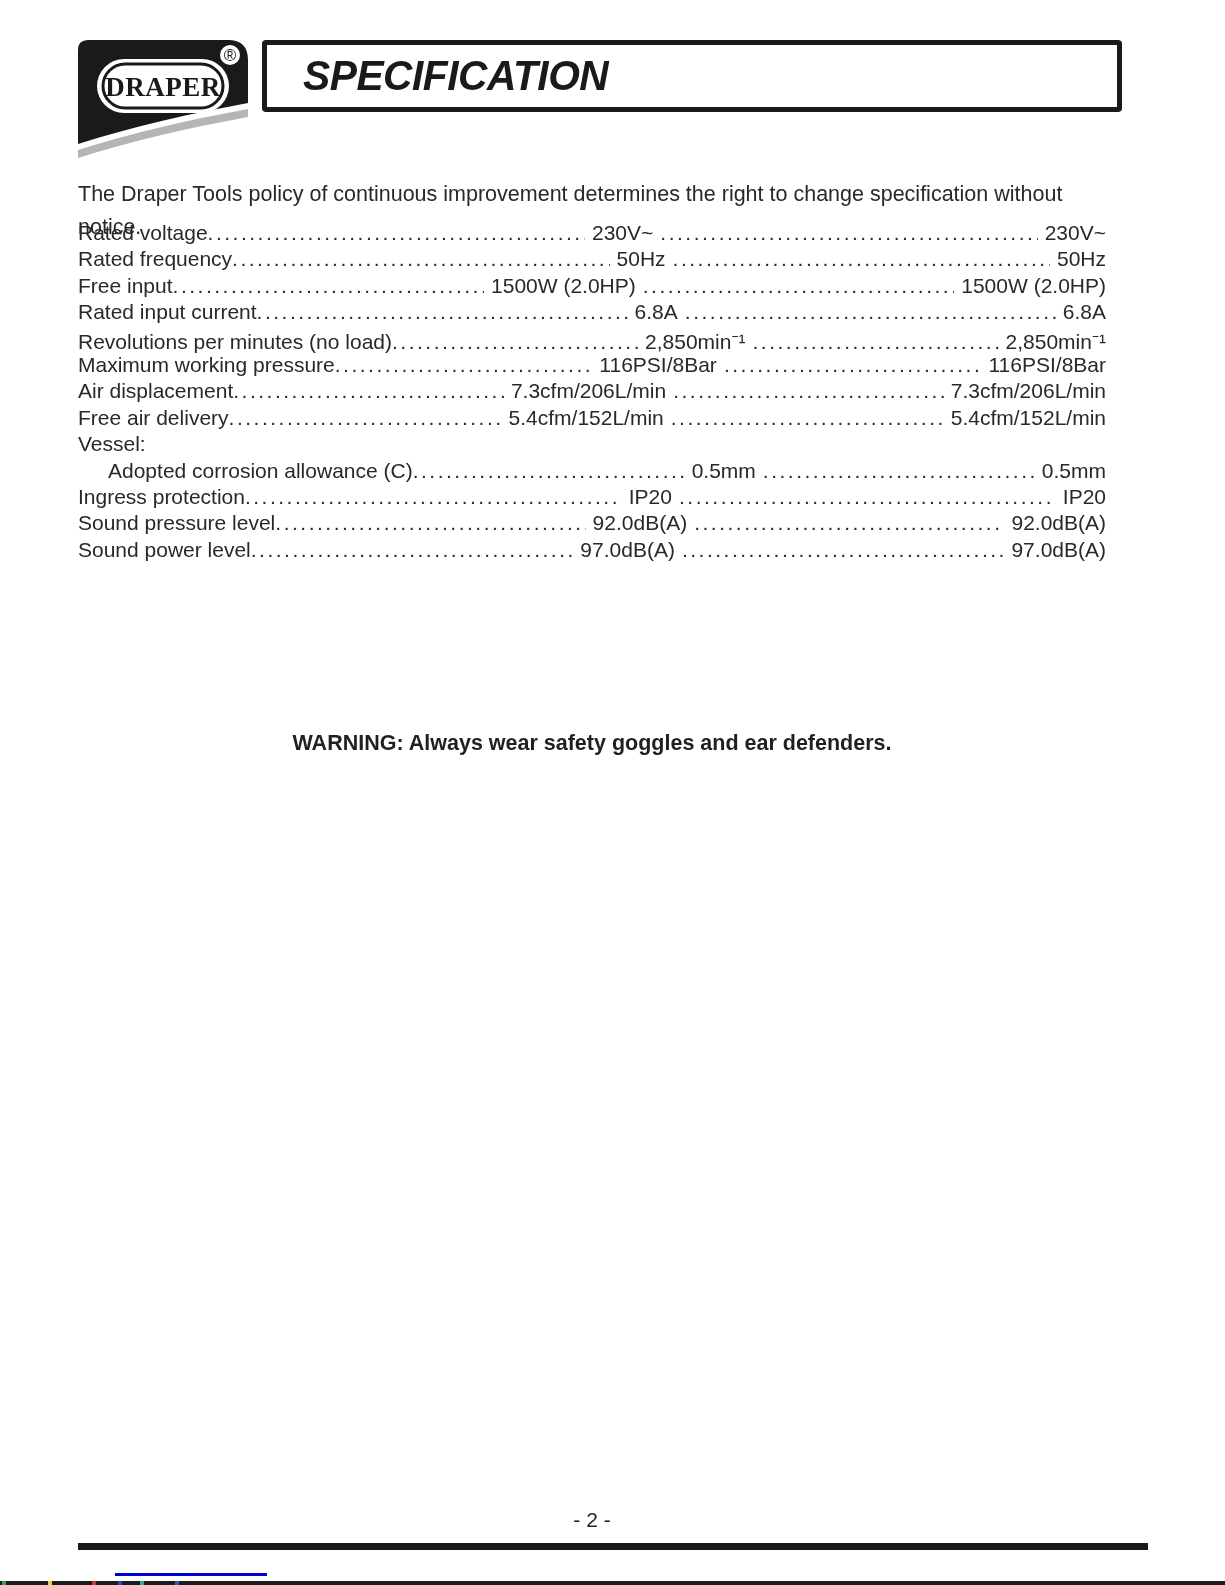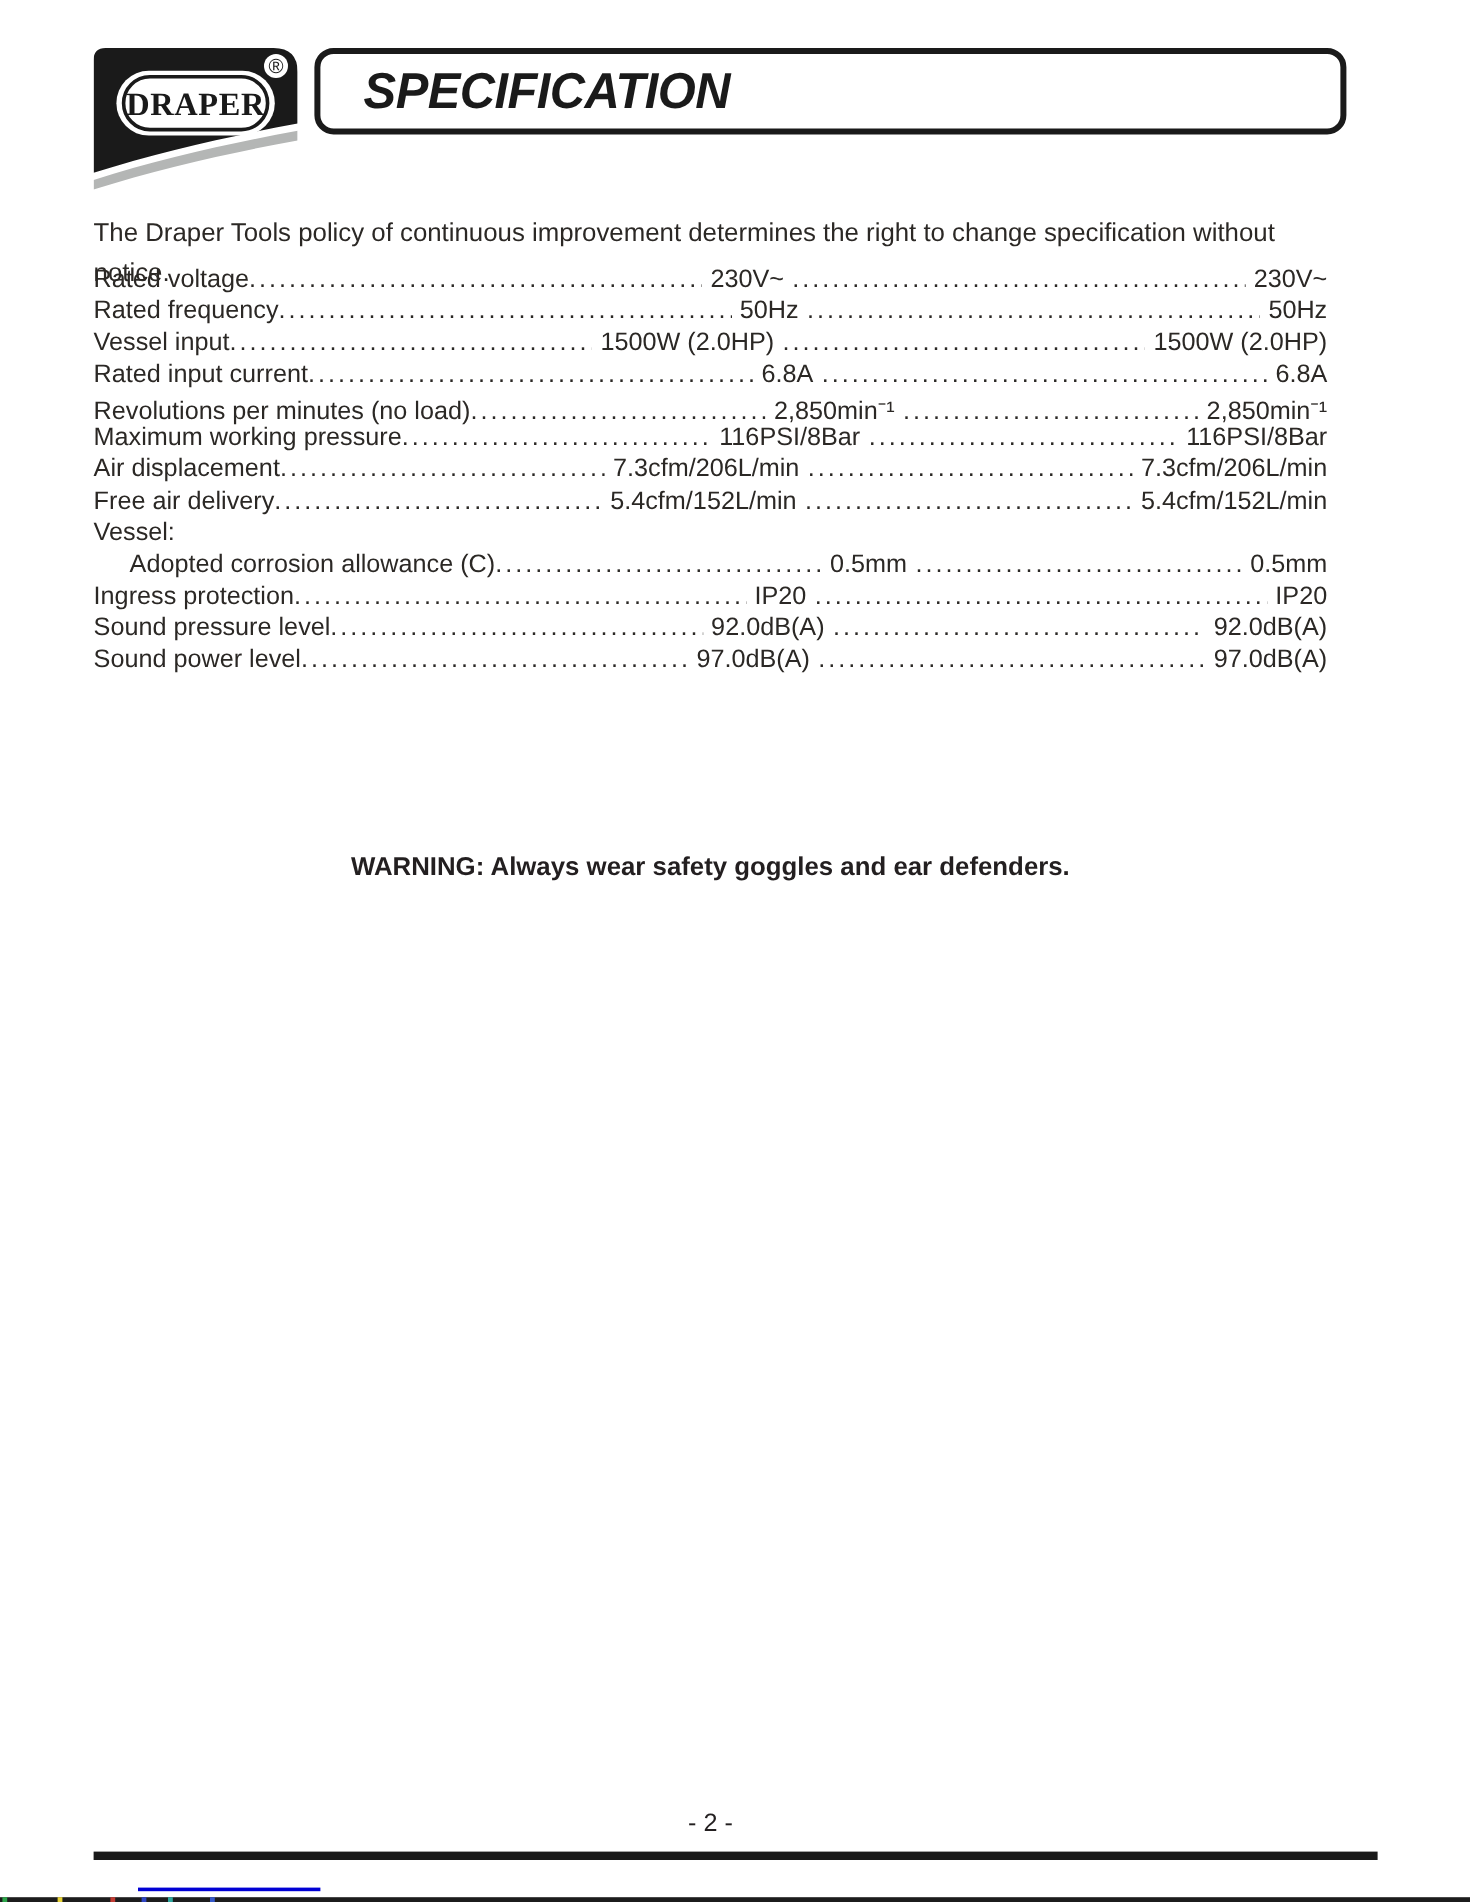--- a/index.html
+++ b/index.html
@@ -15,21 +15,21 @@
   
   .logo-wrap {
     position: absolute; left: 78px; top: 40px;
     width: 170px; height: 120px;
   }
   .title-box {
     position: absolute; left: 262px; top: 40px;
     width: 860px; height: 72px;
     box-sizing: border-box;
     border: 5px solid #1a1a1a;
-    border-radius: 16px;
+    border-radius: 4px;
     display: flex; align-items: center;
     padding-left: 36px;
     background: #ffffff;
   }
   .title-text {
     font-size: 42px;
     font-weight: bold;
     font-style: italic;
     color: #1a1a1a;
     letter-spacing: -0.5px;
@@ -69,21 +69,21 @@
     color: #2b2825;
   }
   .dots::before {
     content: "....................................................................................................................................................";
   }
   .val { flex: 0 0 auto; padding: 0 7px; }
   .val.v2 { padding-right: 0; }
 
   
   .warning {
-    position: absolute; left: 78px; top: 710px;
+    position: absolute; left: 78px; top: 731px;
     width: 1028px;
     text-align: center;
     font-size: 21.5px;
     font-weight: bold;
     color: #231f20;
   }
 
   
   .page-number {
     position: absolute; left: 78px; top: 1508px;
@@ -149,21 +149,21 @@
 
   <div class="spec-row">
     <span class="spec-label">Rated frequency</span>
     <span class="dots"></span>
     <span class="val v1">50Hz</span>
     <span class="dots"></span>
     <span class="val v2">50Hz</span>
   </div>
 
   <div class="spec-row">
-    <span class="spec-label">Vessel input</span>
+    <span class="spec-label">Free input</span>
     <span class="dots"></span>
     <span class="val v1">1500W (2.0HP)</span>
     <span class="dots"></span>
     <span class="val v2">1500W (2.0HP)</span>
   </div>
 
   <div class="spec-row">
     <span class="spec-label">Rated input current</span>
     <span class="dots"></span>
     <span class="val v1">6.8A</span>

